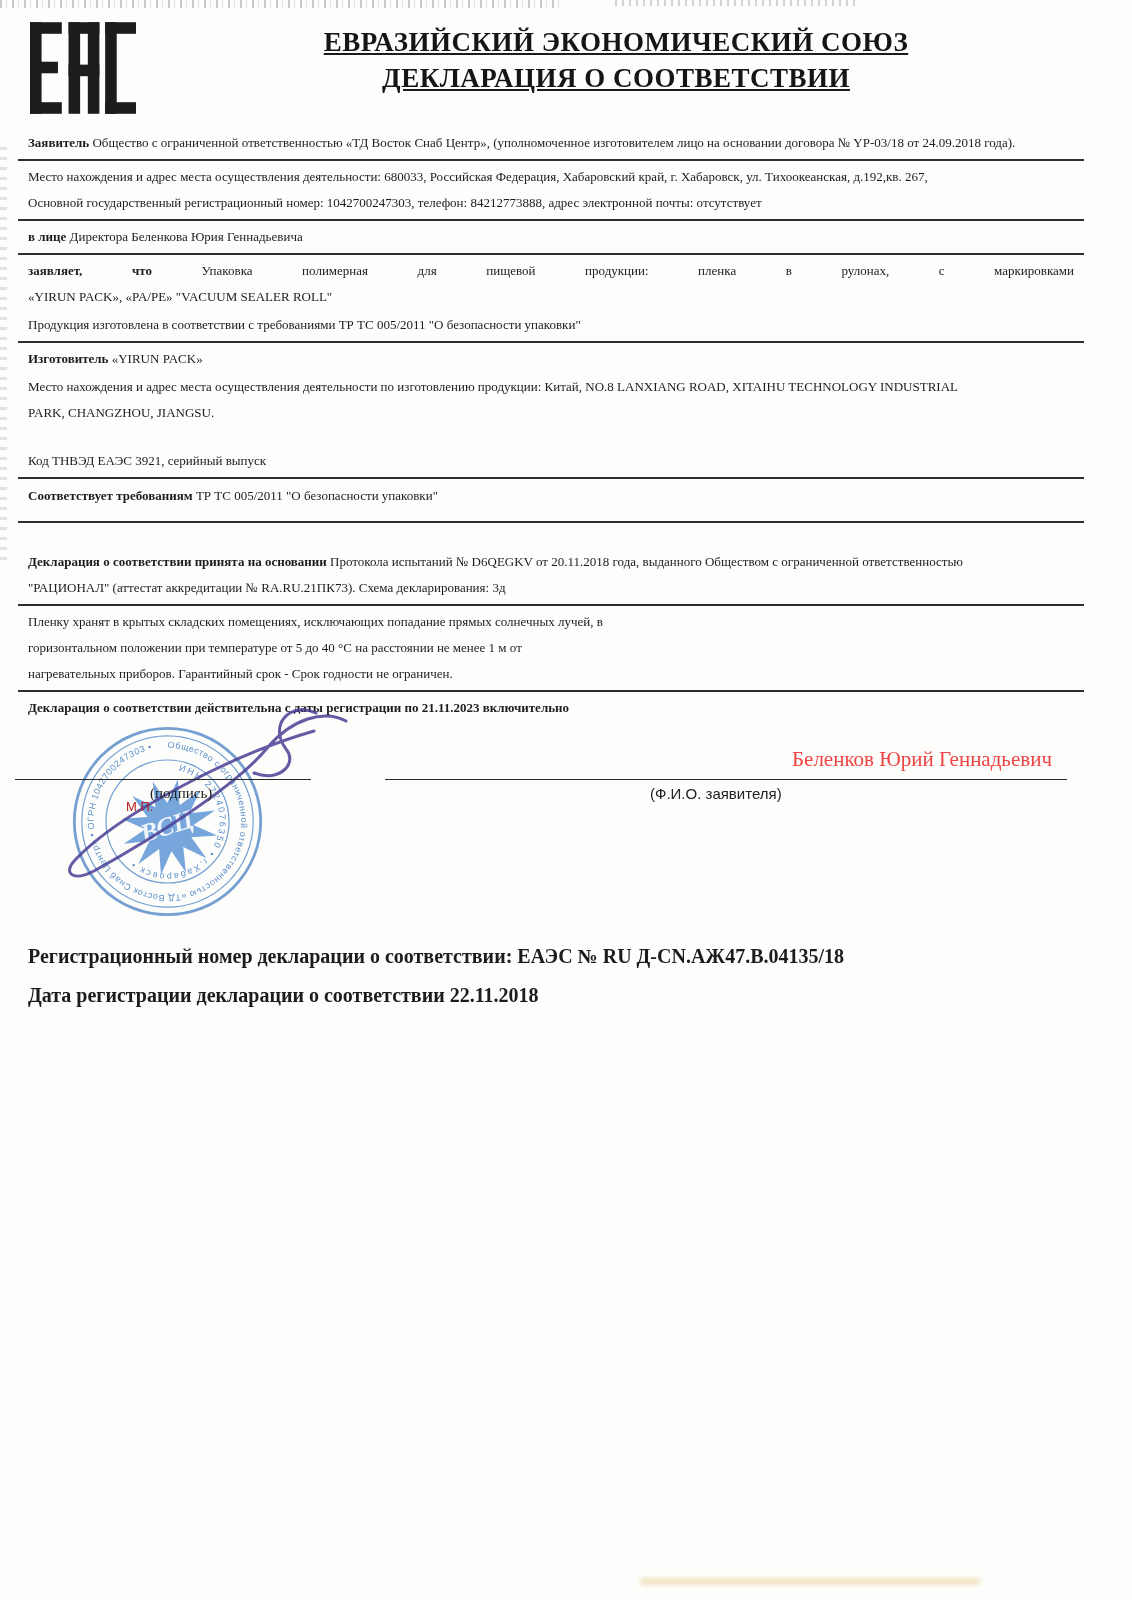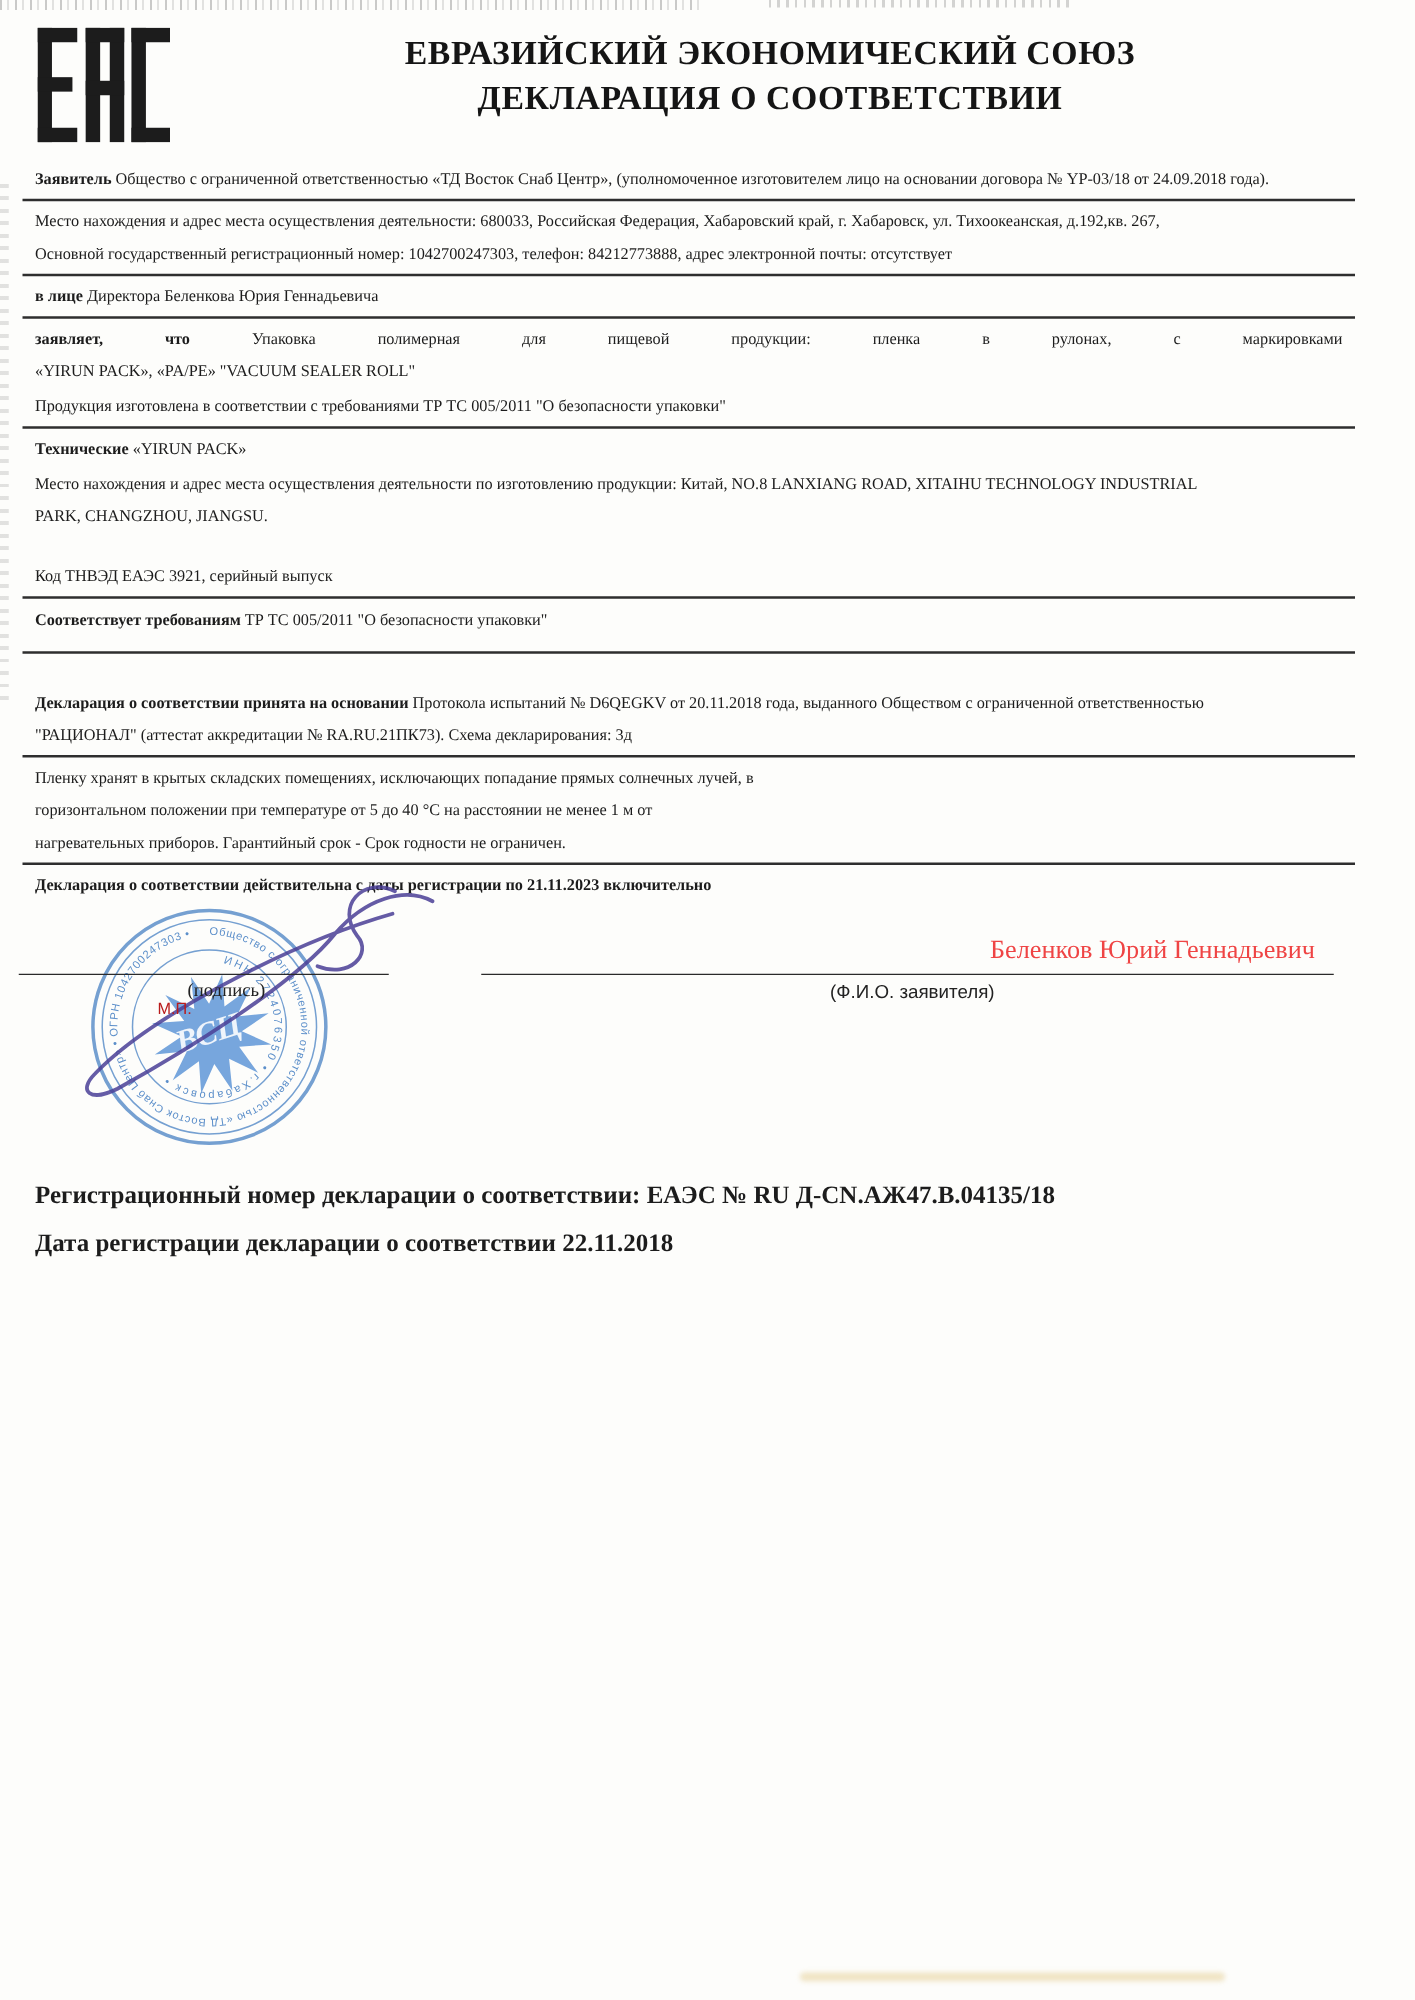--- a/index.html
+++ b/index.html
@@ -8,21 +8,21 @@
     width:1132px;height:1600px;
     background:#fdfdfb;
     overflow:hidden;
     font-family:"Liberation Serif","DejaVu Serif",serif;
     color:#1c1c1c;
   }
   .doc{position:absolute;left:28px;right:58px;top:0;}
   
   .header{position:relative;height:104px;margin-top:10px;}
   .eac-logo{position:absolute;left:2px;top:12px;width:106px;height:92px;}
-  .title-wrap{margin-left:130px;padding-top:14px;text-align:center;}
+  .title-wrap{margin-left:130px;padding-top:14px;text-align:center;text-decoration:underline;}
   .title{font-size:27px;font-weight:bold;letter-spacing:.5px;line-height:36px;color:#151515;}
   
   .para{font-size:13px;line-height:26px;margin:0;}
   .mt2{margin-top:2px;}  .mt4{margin-top:4px;}
   .mt16{margin-top:16px;} .mt22{margin-top:22px;} .mt26{margin-top:26px;}
   .lead{font-weight:bold;}
   .rule{border-top:2px solid #2e2e2e;margin:3px -10px 3px -10px;height:0;}
   .rule.gap-above{margin-top:12px;}
   .w940{max-width:948px;} .w930{max-width:930px;} .w960{max-width:968px;} .w970{max-width:972px;}
   .justify-first{text-align-last:justify;font-family:Liberation Serif, serif;}
@@ -30,21 +30,21 @@
   .bold-line{font-weight:bold;}
   
   .sig-zone{position:relative;height:196px;margin-top:4px;}
   .stamp{position:absolute;left:37px;top:-6px;width:205px;height:205px;opacity:.92;}
   .sig-scribble{position:absolute;left:-12px;top:-26px;width:430px;height:230px;pointer-events:none;}
   .sig-line-left{position:absolute;left:-13px;top:54px;width:296px;border-top:1.5px solid #2a2a2a;}
   .sig-caption-left{position:absolute;left:122px;top:60px;font-size:15px;color:#222;}
   .mp-mark{position:absolute;left:98px;top:74px;font-size:13px;color:#b91c1c;font-family:Liberation Sans, sans-serif;}
   .sig-name{position:absolute;right:22px;top:22px;font-size:21px;color:#ef4444;}
   .sig-line-right{position:absolute;left:357px;top:54px;width:682px;border-top:1.5px solid #2a2a2a;}
-  .sig-caption-right{position:absolute;left:636px;top:60px;font-size:15px;color:#222;font-family:"Liberation Sans",sans-serif;}
+  .sig-caption-right{position:absolute;left:622px;top:60px;font-size:15px;color:#222;font-family:"Liberation Sans",sans-serif;}
   
   .footer-line{font-size:20px;font-weight:bold;margin:0;}
   .footer-line.first{margin-top:24px;}
   .footer-line.second{margin-top:16px;}
   
   .noise-top-a{position:absolute;left:0;top:0;width:560px;height:8px;
     background:repeating-linear-gradient(90deg,rgba(45,45,45,.55) 0 2px,transparent 2px 6px,rgba(80,80,80,.35) 6px 7px,transparent 7px 12px);
     opacity:.45;}
   .noise-top-b{position:absolute;left:615px;top:0;width:245px;height:6px;
     background:repeating-linear-gradient(90deg,rgba(45,45,45,.5) 0 2px,transparent 2px 7px);opacity:.4;}
@@ -97,21 +97,21 @@
     <p class="para mt2"><span class="lead">в лице</span> <span>Директора Беленкова Юрия Геннадьевича</span></p>
     <div class="rule"></div>
 
     <p class="para mt2">
       <span class="block justify-first"><span class="lead">заявляет, что</span> <span>Упаковка полимерная для пищевой продукции: пленка в рулонах, с маркировками</span></span>
       <span class="block">«YIRUN PACK», «PA/PE» "VACUUM SEALER ROLL"</span>
     </p>
     <p class="para mt2">Продукция изготовлена в соответствии с требованиями ТР ТС 005/2011 "О безопасности упаковки"</p>
     <div class="rule"></div>
 
-    <p class="para mt2"><span class="lead">Технические</span> <span>«YIRUN PACK»</span></p>
+    <p class="para mt2"><span class="lead">Изготовитель</span> <span>«YIRUN PACK»</span></p>
     <p class="para mt2 w930">Место нахождения и адрес места осуществления деятельности по изготовлению продукции: Китай, NO.8 LANXIANG ROAD, XITAIHU TECHNOLOGY INDUSTRIAL PARK, CHANGZHOU, JIANGSU.</p>
 
     <p class="para mt22">Код ТНВЭД ЕАЭС 3921, серийный выпуск</p>
     <div class="rule"></div>
 
     <p class="para mt4"><span class="lead">Соответствует требованиям</span> <span>ТР ТС 005/2011 "О безопасности упаковки"</span></p>
     <div class="rule gap-above"></div>
 
     <p class="para mt26 w960"><span class="lead">Декларация о соответствии принята на основании</span> <span>Протокола испытаний № D6QEGKV от 20.11.2018 года, выданного Обществом с ограниченной ответственностью "РАЦИОНАЛ" (аттестат аккредитации № RA.RU.21ПК73). Схема декларирования: 3д</span></p>
     <div class="rule"></div>

